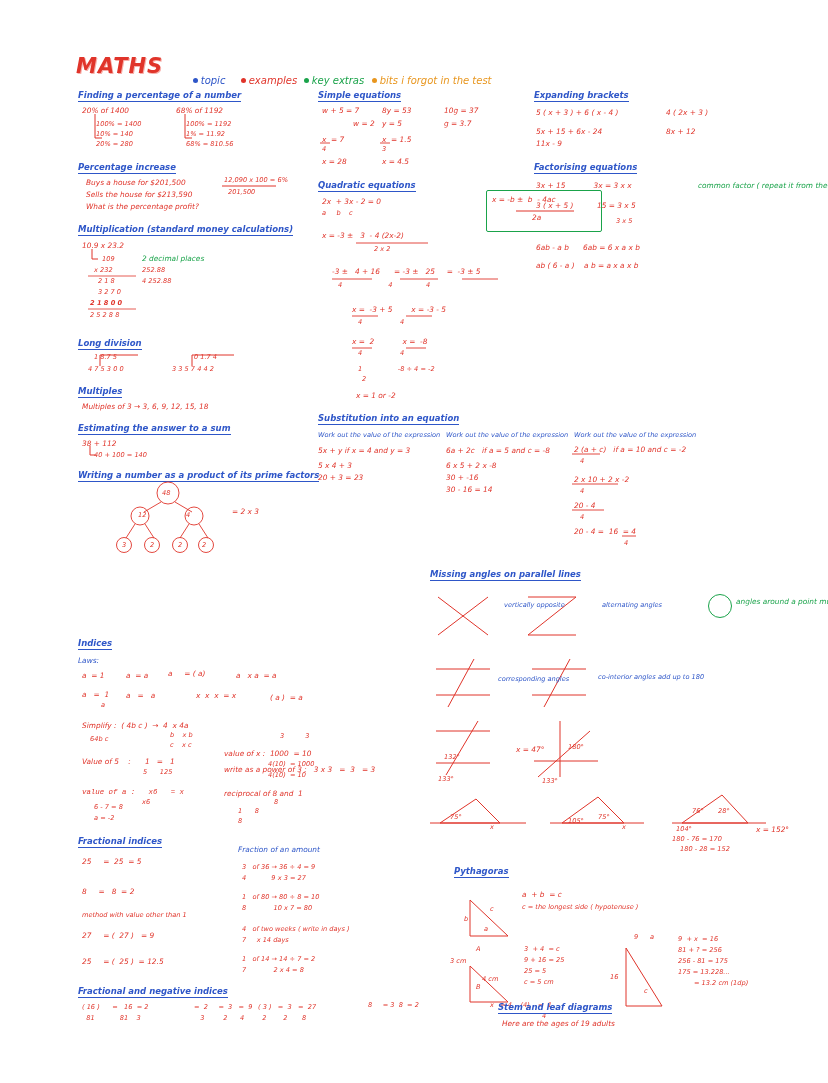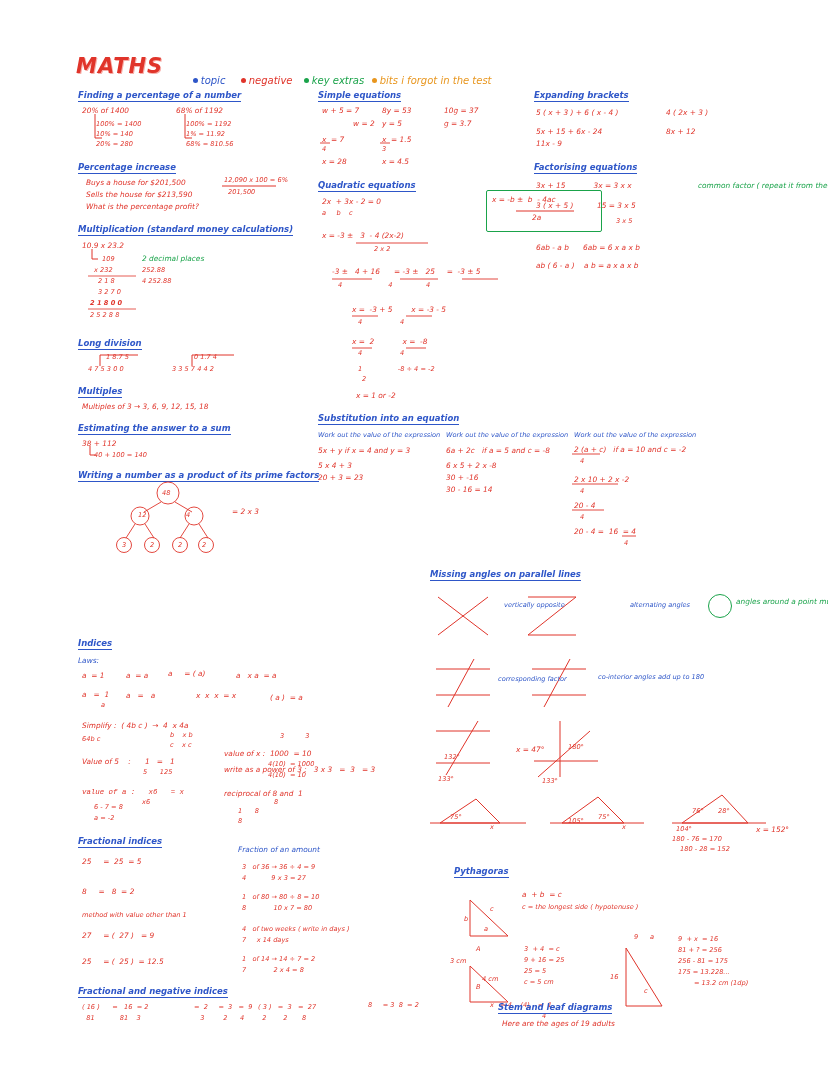--- a/index.html
+++ b/index.html
@@ -48,21 +48,21 @@
 
 <div class="page">
  <div class="sheet">
 
   <div class="t title" style="left:30px;top:8px;">MATHS</div>
 
   <div class="t legend blue" style="left:134px;top:17px;">
     <span class="dot" style="background:#2e56c8;"></span><span>topic</span>
   </div>
   <div class="t legend red" style="left:182px;top:17px;">
-    <span class="dot" style="background:#e0342a;"></span><span>negative</span>
+    <span class="dot" style="background:#e0342a;"></span><span>examples</span>
   </div>
   <div class="t legend green" style="left:245px;top:17px;">
     <span class="dot" style="background:#1aa34a;"></span><span>key extras</span>
   </div>
   <div class="t legend orange" style="left:313px;top:17px;">
     <span class="dot" style="background:#e8961e;"></span><span>bits i forgot in the test</span>
   </div>
 
   <div class="t h hu" style="left:32px;top:44px;">Finding a percentage of a number</div>
   <div class="t r" style="left:36px;top:61px;">20% of 1400</div>
@@ -103,21 +103,21 @@
   <div class="t rs" style="left:44px;top:266px;">2 5 2 8 8</div>
   <svg style="left:42px;top:203px;width:10px;height:16px;">
         <path d="M4,0 L4,10 L10,10" stroke="#e0342a" fill="none" stroke-width="1"></path>
       </svg>
   <svg style="left:42px;top:216px;width:56px;height:58px;">
     <line x1="0" y1="14" x2="48" y2="14" stroke="#e0342a" stroke-width="0.8"></line>
     <line x1="0" y1="47" x2="48" y2="47" stroke="#e0342a" stroke-width="0.8"></line>
   </svg>
 
   <div class="t h hu" style="left:32px;top:292px;">Long division</div>
-  <div class="t rs" style="left:60px;top:308px;">1 8.7 5</div>
+  <div class="t rs" style="left:48px;top:308px;">1 8.7 5</div>
   <div class="t rs" style="left:42px;top:320px;">4 7 5 3 0 0</div>
   <div class="t rs" style="left:148px;top:308px;">0 1.7 4</div>
   <div class="t rs" style="left:126px;top:320px;">3 3 5 7 4 4 2</div>
   <svg style="left:52px;top:306px;width:42px;height:20px;">
         <path d="M2,14 L2,3 L40,3" stroke="#e0342a" fill="none" stroke-width="1"></path>
       </svg>
   <svg style="left:144px;top:306px;width:46px;height:20px;">
         <path d="M2,14 L2,3 L44,3" stroke="#e0342a" fill="none" stroke-width="1"></path>
       </svg>
 
@@ -163,21 +163,21 @@
   <div class="t r" style="left:80px;top:626px;">a  = a</div>
   <div class="t r" style="left:122px;top:624px;">a     = ( a)</div>
   <div class="t r" style="left:190px;top:626px;">a   x a  = a</div>
   <div class="t r" style="left:36px;top:645px;">a   =  1</div>
   <div class="t rs" style="left:55px;top:656px;">a</div>
   <div class="t r" style="left:80px;top:646px;">a   =   a</div>
   <div class="t r" style="left:150px;top:646px;">x  x  x  = x</div>
   <div class="t r" style="left:224px;top:648px;">( a )  = a</div>
 
   <div class="t r" style="left:36px;top:676px;">Simplify :  ( 4b c )  →  4  x 4a</div>
-  <div class="t rs" style="left:36px;top:690px;">64b c</div>
+  <div class="t rs" style="left:44px;top:690px;">64b c</div>
   <div class="t rs" style="left:124px;top:686px;">b    x b</div>
   <div class="t rs" style="left:124px;top:696px;">c    x c</div>
   <div class="t r" style="left:36px;top:712px;">Value of 5    :      1   =   1</div>
   <div class="t rs" style="left:97px;top:723px;">5      125</div>
   <div class="t r" style="left:36px;top:742px;font-family:Liberation Mono, monospace;">value of a :   x6   = x</div>
   <div class="t rs" style="left:96px;top:753px;">x6</div>
   <div class="t rs" style="left:48px;top:758px;">6 - 7 = 8</div>
   <div class="t rs" style="left:48px;top:769px;">a = -2</div>
 
   <div class="t r" style="left:178px;top:696px;margin-top:24px;">write as a power of 3 :   3 x 3   =  3   = 3</div>
@@ -330,23 +330,23 @@
 
     <path d="M10,232 L46,208 L70,232 Z" stroke="#e0342a" fill="none" stroke-width="1"></path>
     <line x1="0" y1="232" x2="96" y2="232" stroke="#e0342a" stroke-width="1"></line>
     <path d="M132,232 L168,206 L194,232 Z" stroke="#e0342a" fill="none" stroke-width="1"></path>
     <line x1="120" y1="232" x2="214" y2="232" stroke="#e0342a" stroke-width="1"></line>
     <path d="M252,232 L292,204 L318,232 Z" stroke="#e0342a" fill="none" stroke-width="1"></path>
     <line x1="242" y1="232" x2="336" y2="232" stroke="#e0342a" stroke-width="1"></line>
   </svg>
   <div class="circ" style="left:662px;top:548px;width:22px;height:22px;border:1.2px solid #1aa34a;"></div>
   <div class="t bs" style="left:458px;top:556px;">vertically opposite</div>
-  <div class="t bs" style="left:556px;top:556px;margin-left:28px;">alternating angles</div>
+  <div class="t bs" style="left:556px;top:556px;">alternating angles</div>
   <div class="t g" style="left:690px;top:552px;">angles around a point must add up to 360°</div>
-  <div class="t bs" style="left:452px;top:630px;">corresponding factor</div>
+  <div class="t bs" style="left:452px;top:630px;">corresponding angles</div>
   <div class="t bs" style="left:552px;top:628px;">co-interior angles add up to 180</div>
   <div class="t r" style="left:470px;top:700px;">x = 47°</div>
   <div class="t rs" style="left:398px;top:708px;">132°</div>
   <div class="t rs" style="left:392px;top:730px;">133°</div>
   <div class="t rs" style="left:522px;top:698px;">180°</div>
   <div class="t rs" style="left:496px;top:732px;">133°</div>
   <div class="t rs" style="left:404px;top:768px;">75°</div>
   <div class="t rs" style="left:444px;top:778px;">x</div>
   <div class="t rs" style="left:522px;top:772px;">105°</div>
   <div class="t rs" style="left:552px;top:768px;">75°</div>

